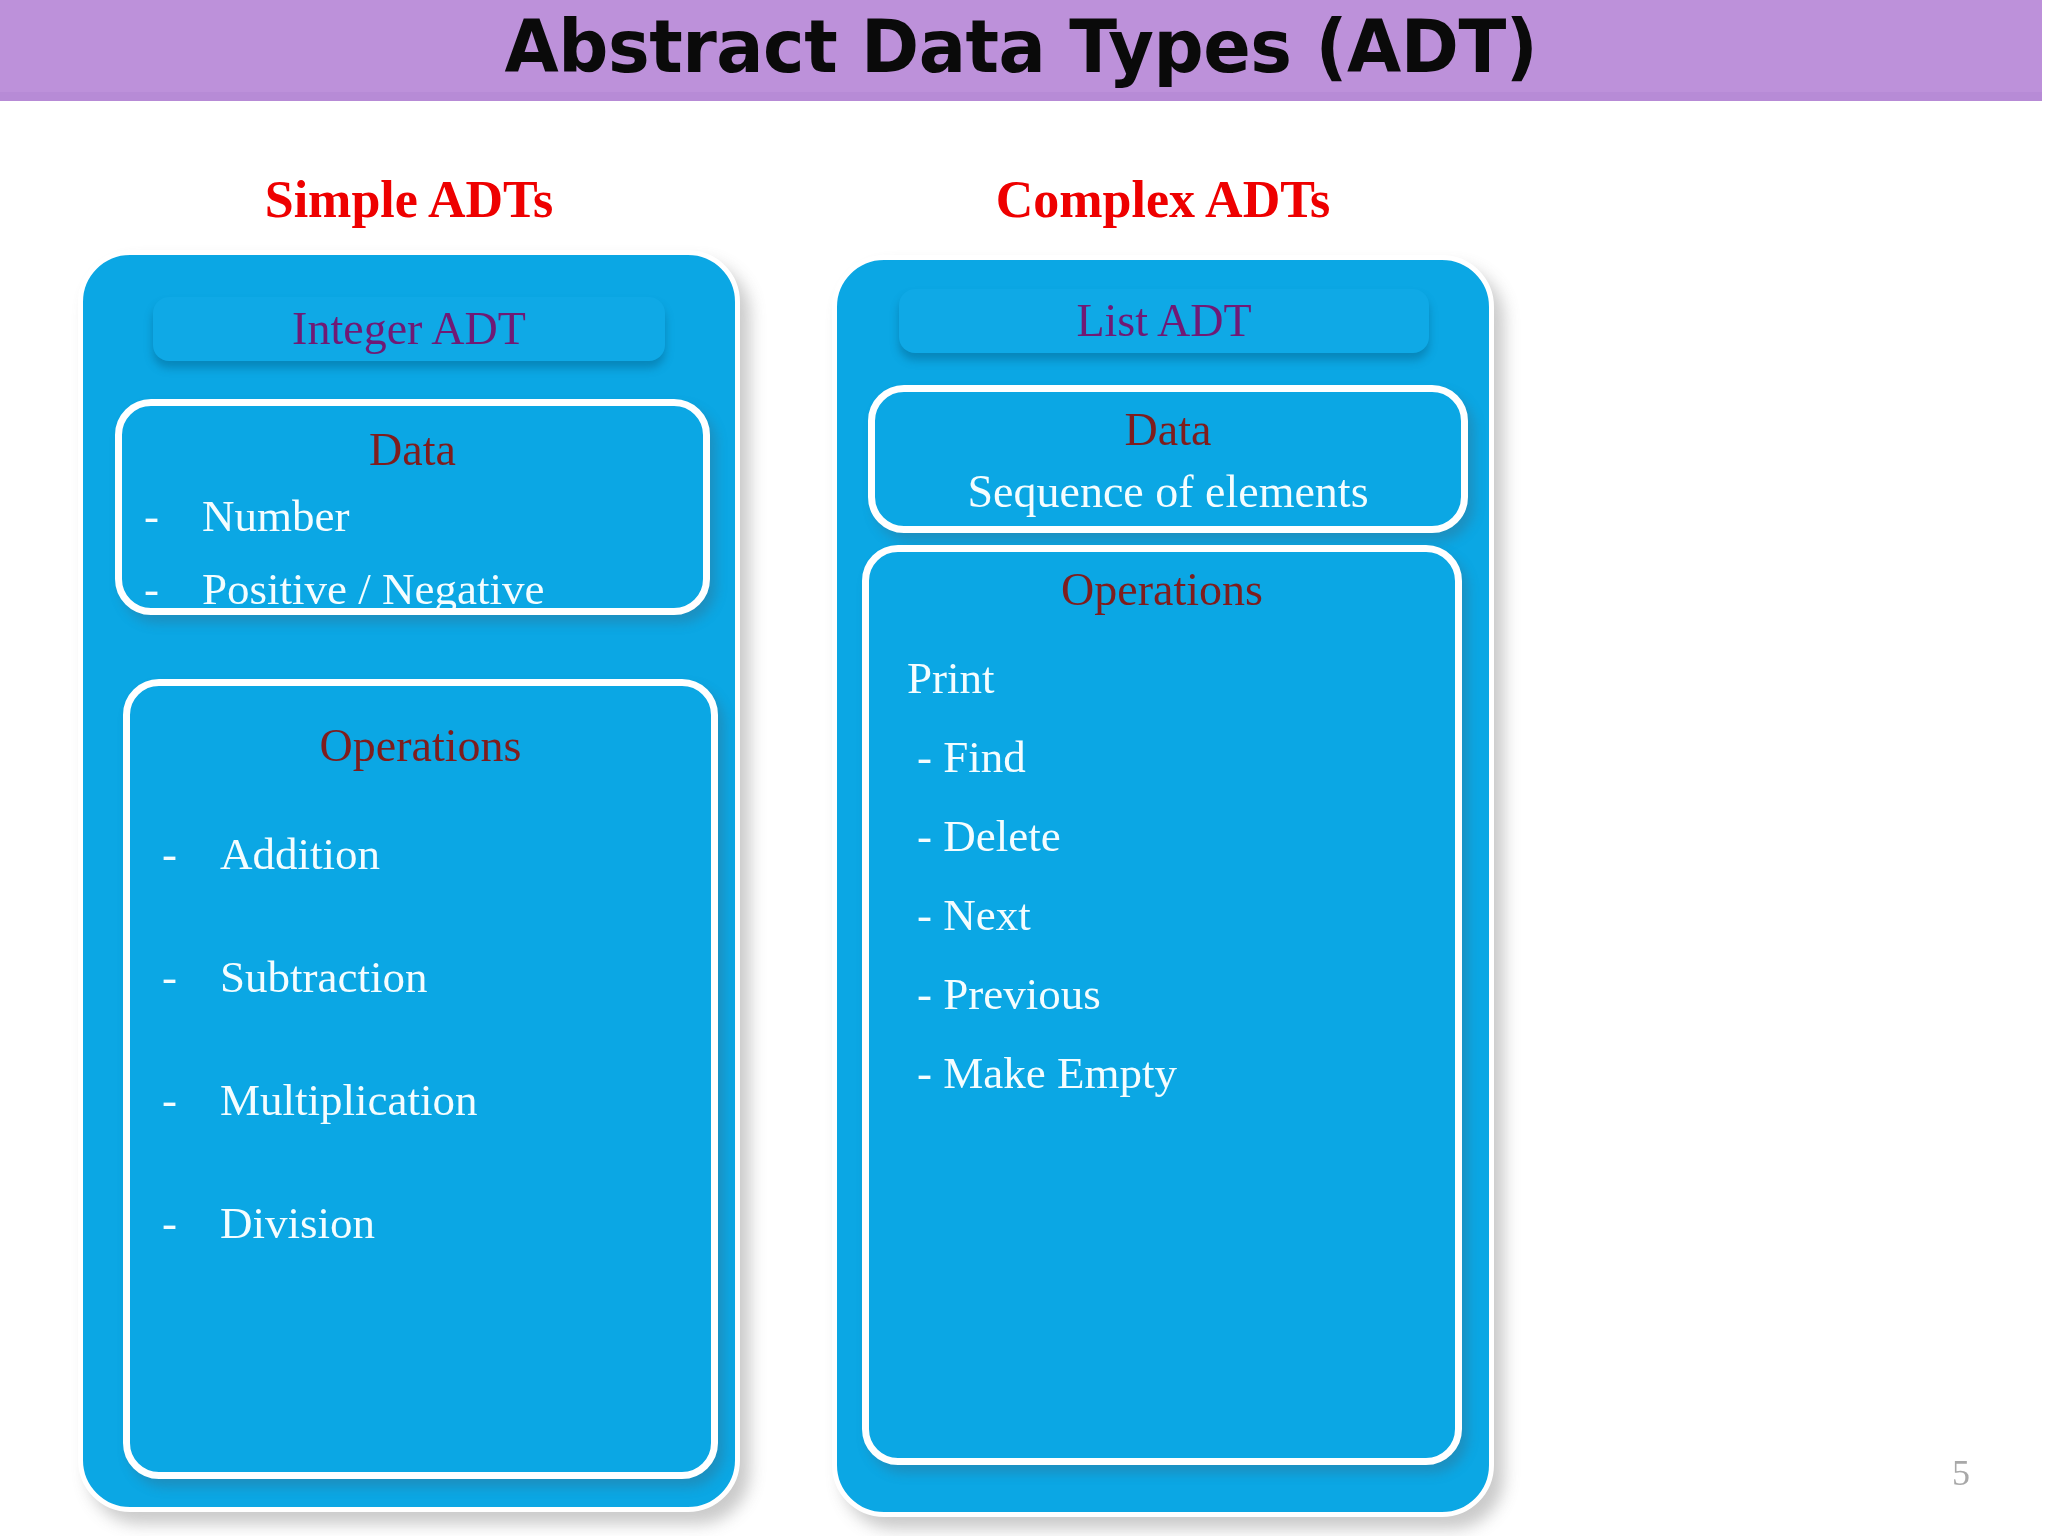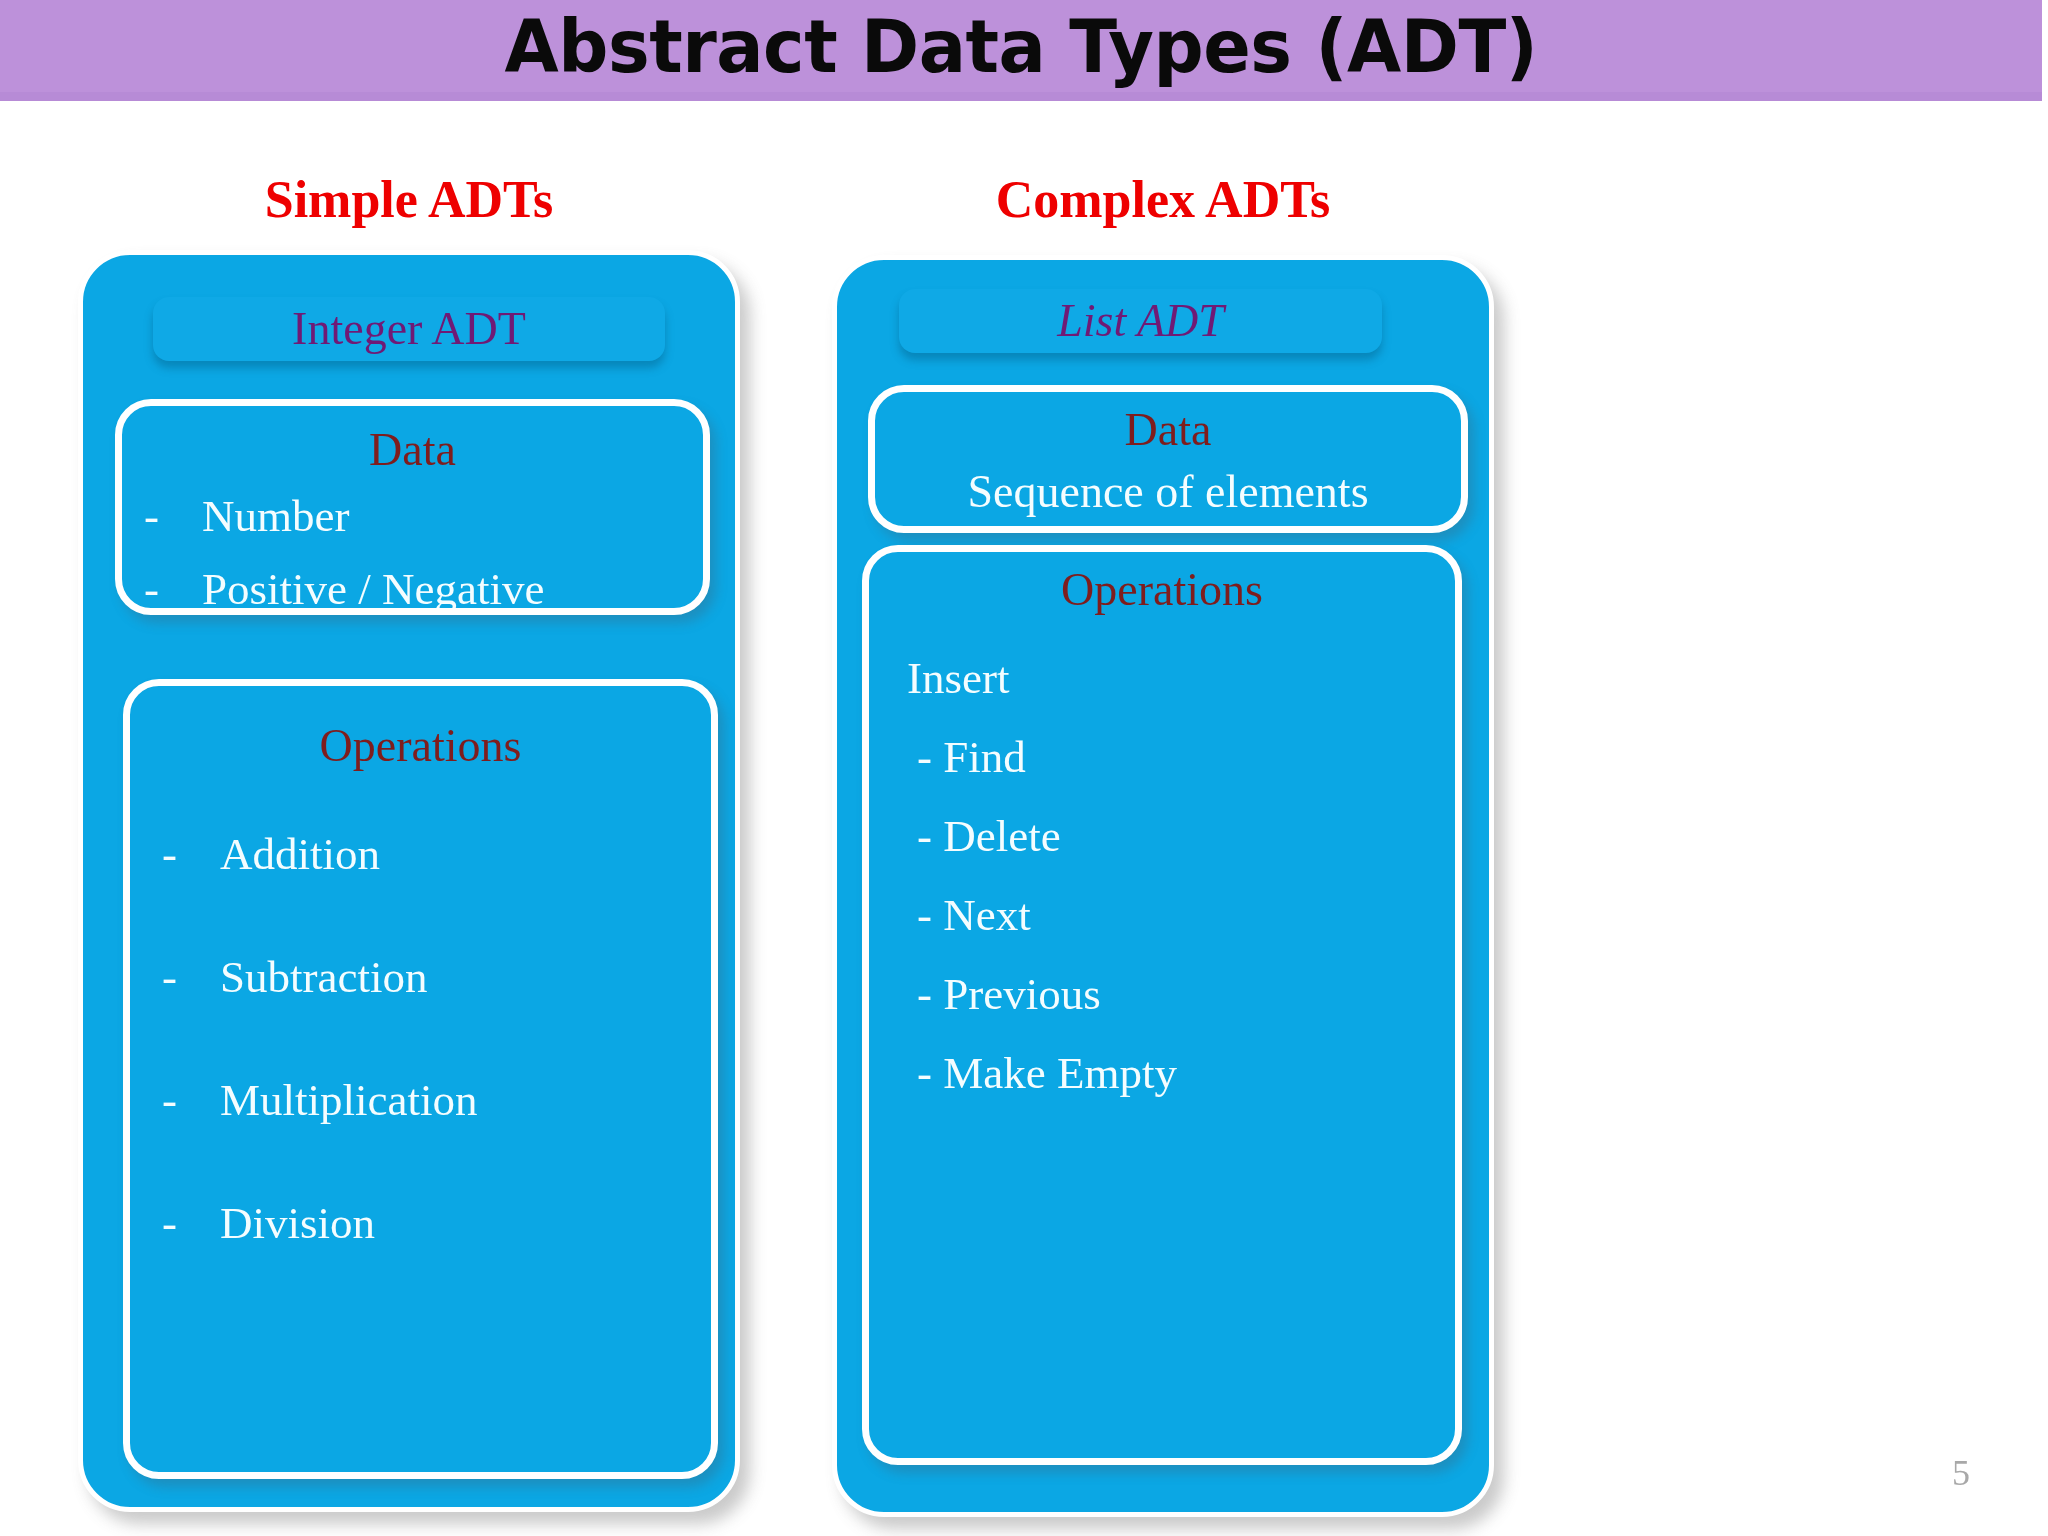--- a/index.html
+++ b/index.html
@@ -213,33 +213,33 @@
       </li>
     </ul>
   </div>
 
 </div>
 
 <div class="col-heading right">Complex ADTs</div>
 
 <div class="panel right">
 
-  <div class="header-box" style="left:62px; top:29px; width:483px; height:64px;font-style:italic;">
+  <div class="header-box" style="left:62px; top:29px; width:530px; height:64px;">
     <span class="box-title">List ADT</span>
   </div>
 
   <div class="sub-box" style="left:31px; top:125px; width:600px; height:148px;">
     <span class="box-title" style="margin-top:14px;">Data</span>
     <span class="box-subtitle" style="margin-top:14px;">Sequence of elements</span>
   </div>
 
   <div class="sub-box" style="left:25px; top:285px; width:600px; height:920px;">
     <span class="box-title" style="margin-top:14px;">Operations</span>
     <ul class="lines" style="margin-top:42px; margin-left:38px;">
-      <li style="margin-bottom:34px;">Insert</li>
+      <li style="margin-bottom:34px;">Print</li>
       <li style="margin-bottom:34px; margin-left:10px;">- Find</li>
       <li style="margin-bottom:34px; margin-left:10px;">- Delete</li>
       <li style="margin-bottom:34px; margin-left:10px;">- Next</li>
       <li style="margin-bottom:34px; margin-left:10px;">- Previous</li>
       <li style="margin-bottom:34px; margin-left:10px;">- Make Empty</li>
     </ul>
   </div>
 
 </div>
 

